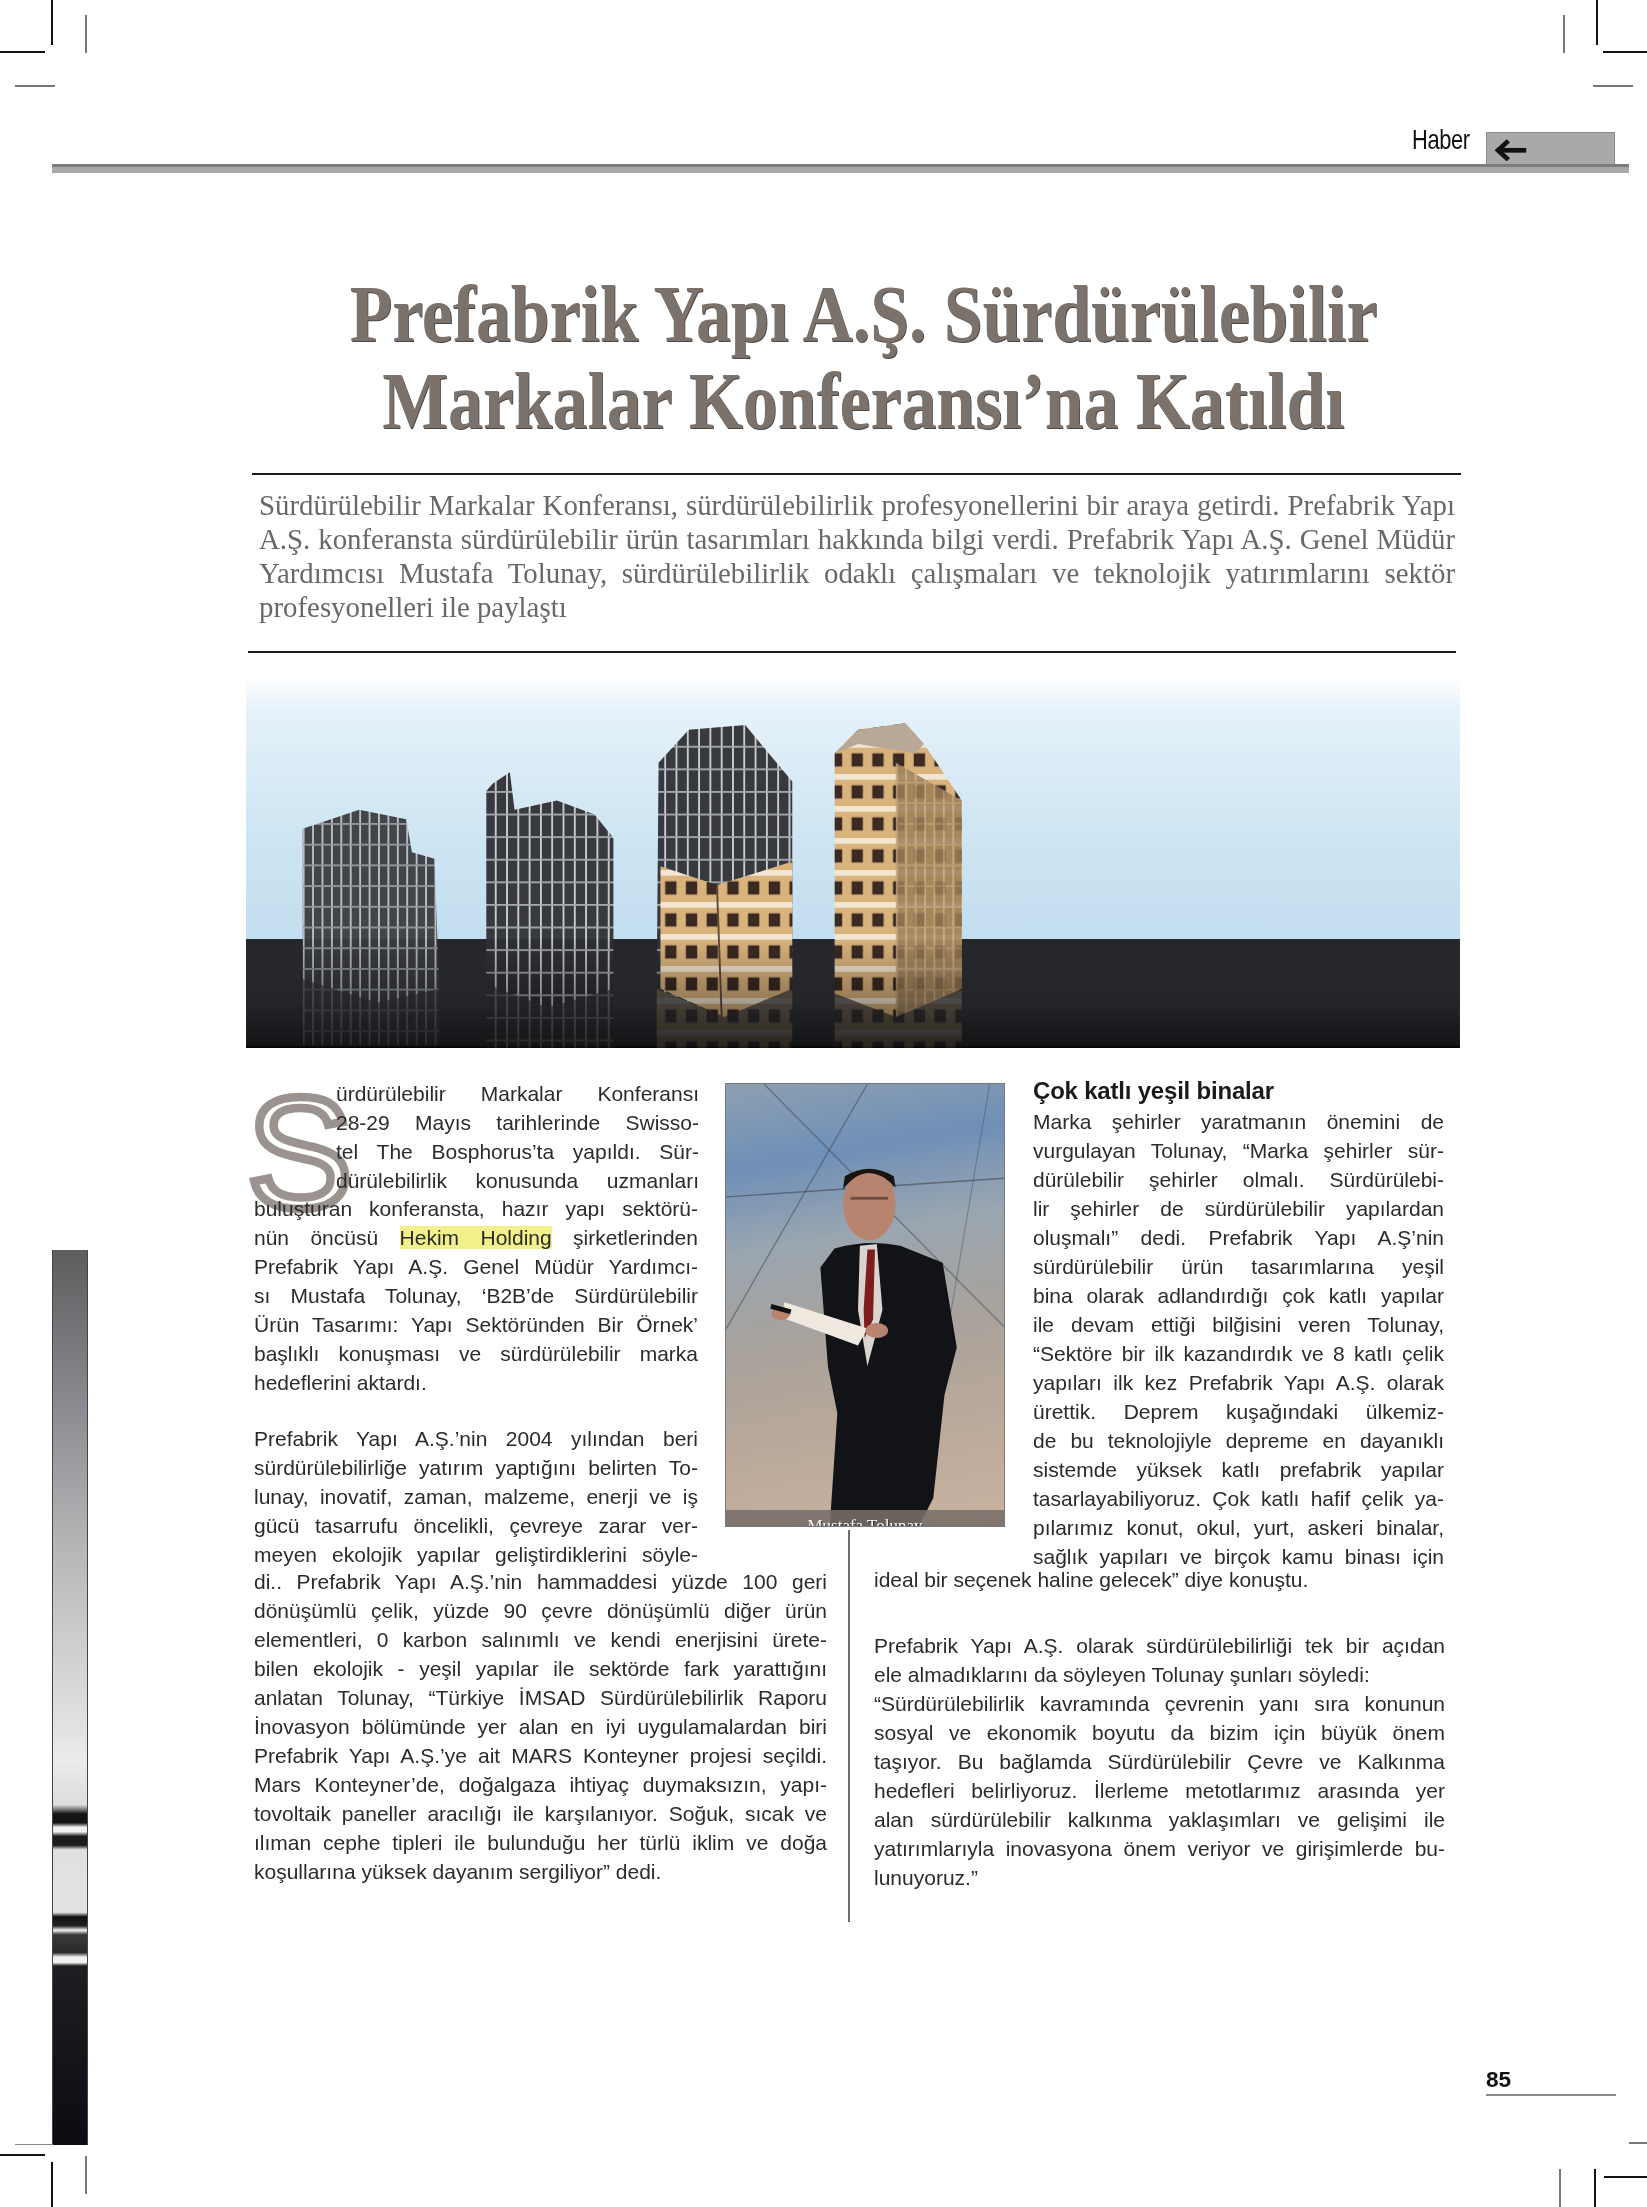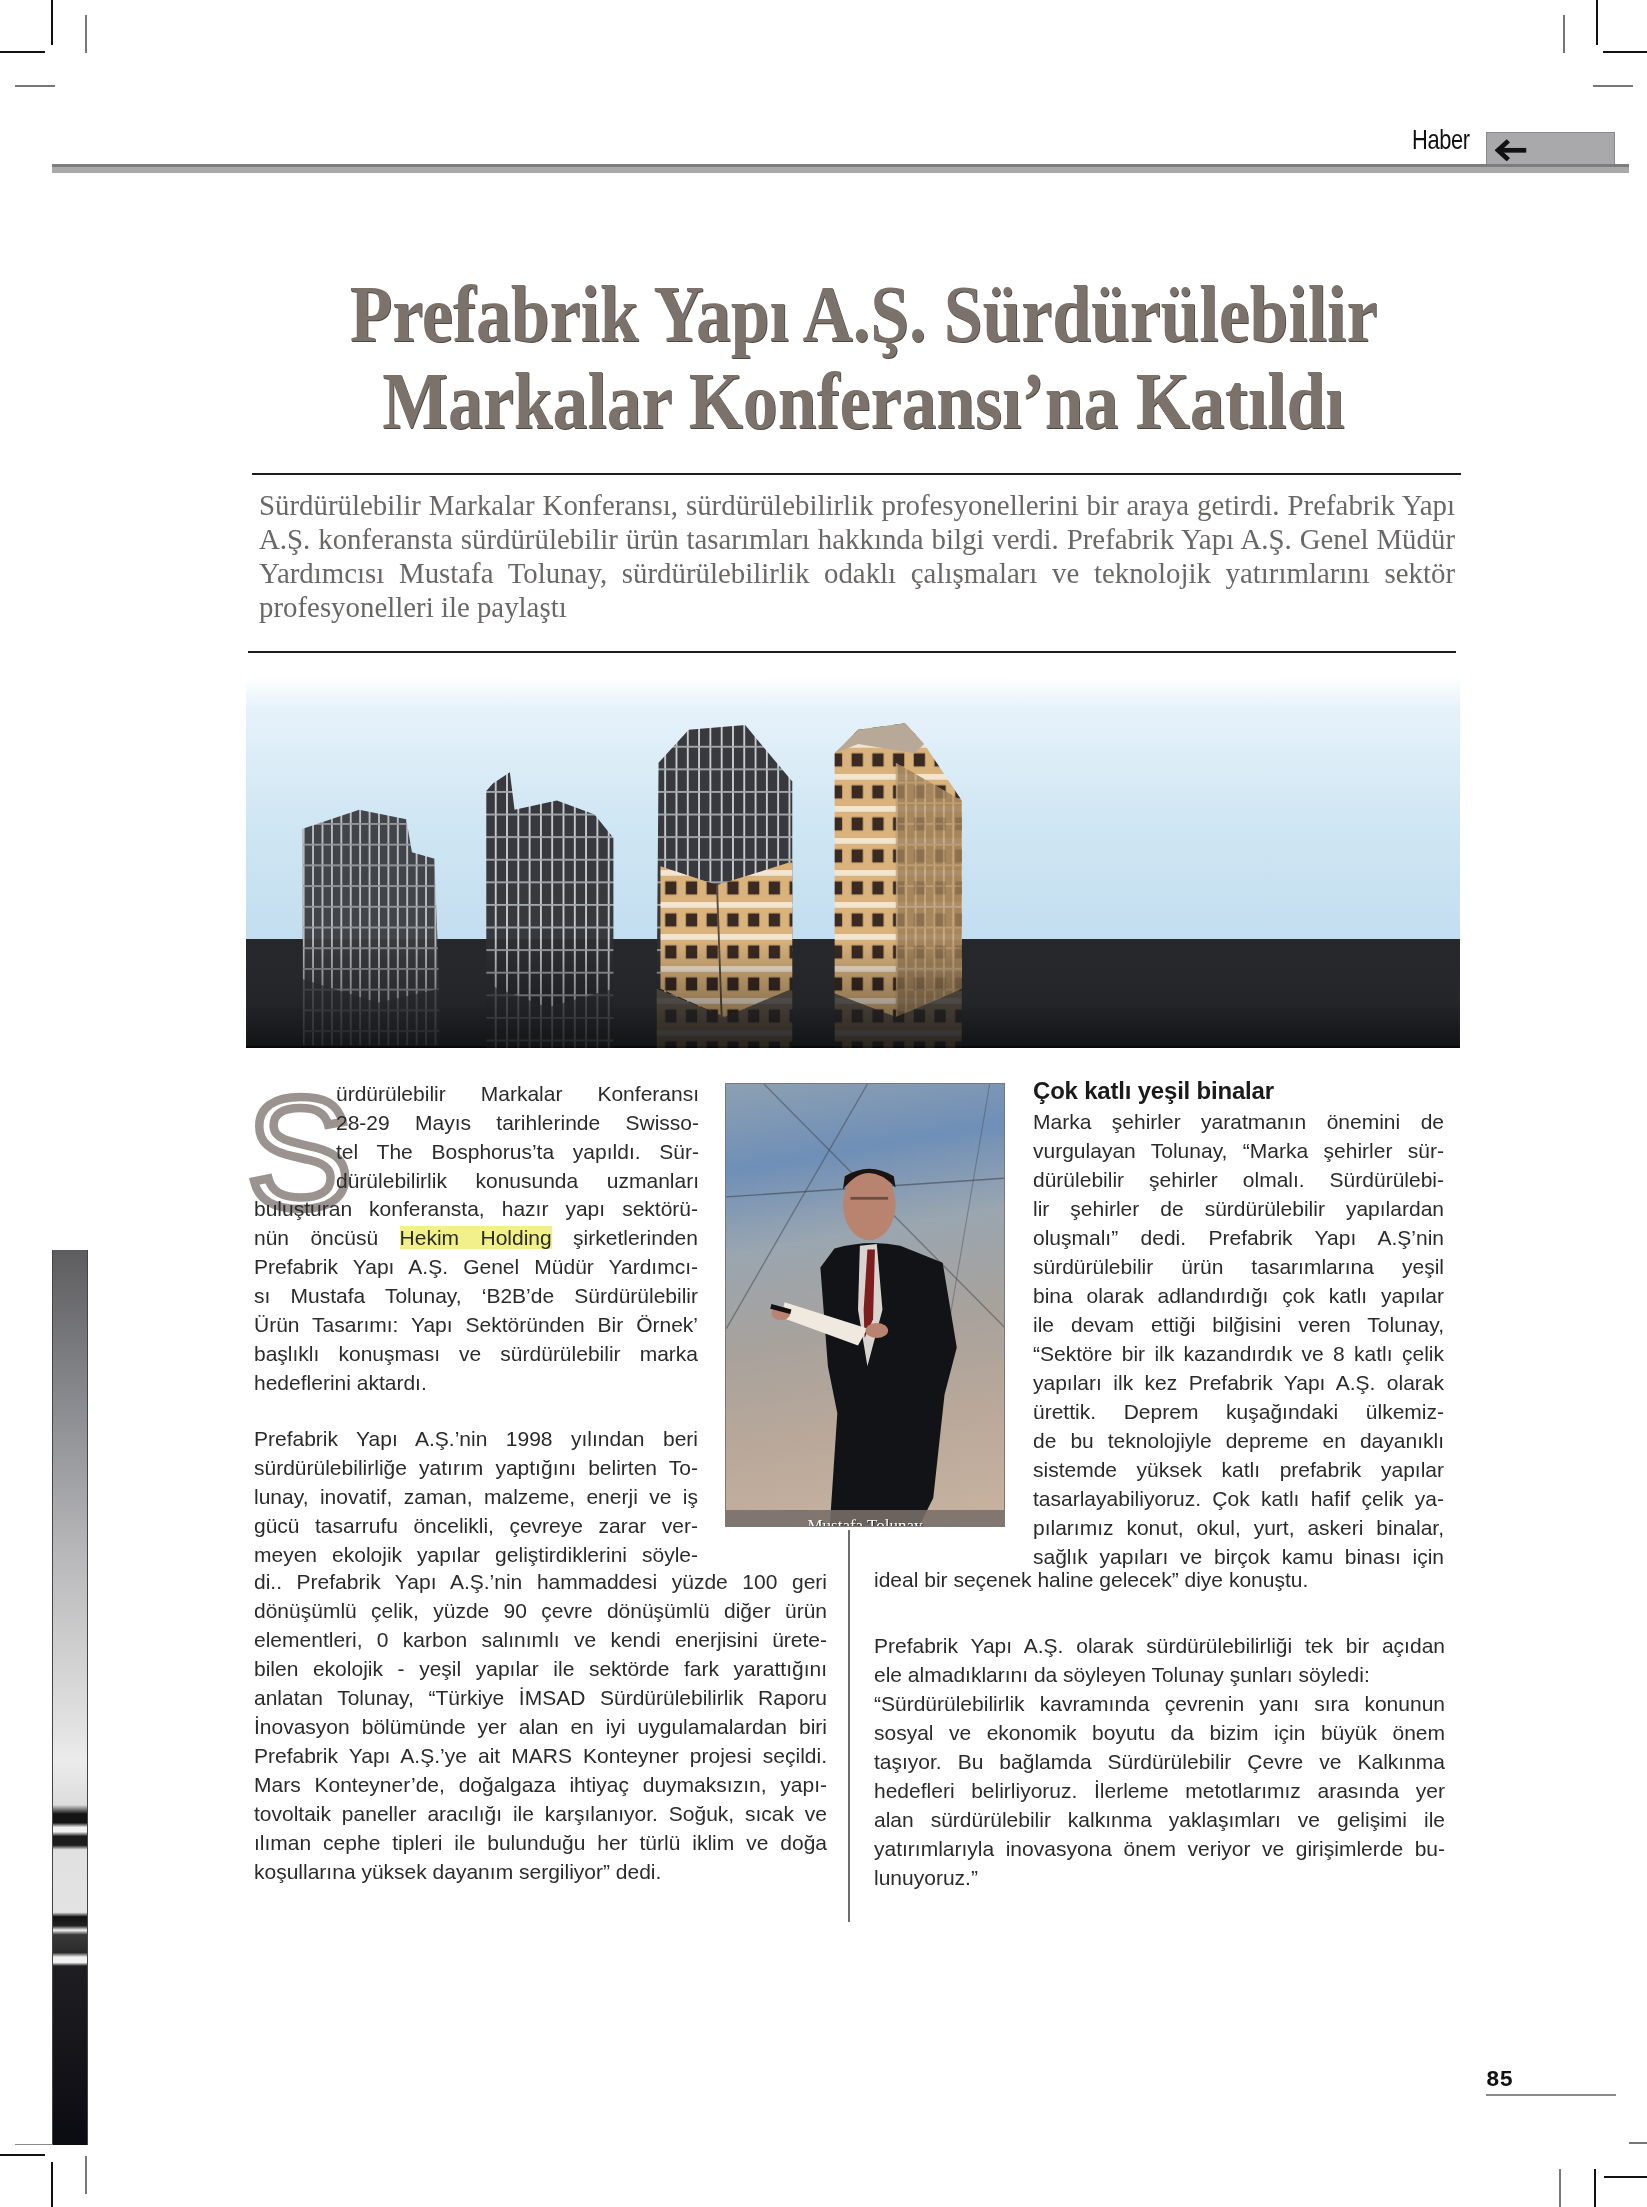--- a/index.html
+++ b/index.html
@@ -65,21 +65,21 @@
 
   .col-divider { position: absolute; left: 848px; top: 1530px; width: 1.9px; height: 392px; background: #6d6d6d; }
 
   .side-strip { position: absolute; left: 52px; top: 1250px; width: 36px; height: 895px;
     background: linear-gradient(#5d5d5f 0%, #8c8d92 18%, #b8b8ba 34%, #e3e3e3 54%, #ececec 57%, #dcdcdc 62%,
       #141414 63%, #141414 64%, #f1f1f1 64.5%, #f1f1f1 65%, #1c1c1c 65.5%, #1c1c1c 66.5%, #e0e0e0 67%, #e3e3e3 74%,
       #111 74.5%, #222 75.5%, #f4f4f4 76%, #3a3a3a 76.5%, #2a2a2a 78.5%, #f1f1f1 79%, #f1f1f1 79.6%, #1e1e22 80%, #0b0b12 100%);
     border-left: 0.9px solid #444; border-right: 0.9px solid #444; }
   .strip-baseline { position: absolute; left: 15px; top: 2144px; width: 38px; height: 0.9px; background: #888; }
 
-  .page-number { position: absolute; left: 1486px; top: 2067px; font-family: Liberation Mono, monospace; font-weight: bold;
+  .page-number { position: absolute; left: 1486px; top: 2067px; font-family: Liberation Sans, sans-serif; font-weight: bold;
     font-size: 22.6px; color: #111; }
   .page-rule { position: absolute; left: 1486px; top: 2094px; width: 130px; height: 1.9px; background: #8a8a8a; }
 </style>
 </head>
 <body>
 
 <div class="crop v" style="left:51px;top:0;height:45px"></div>
 <div class="crop h" style="left:0;top:51px;width:45px"></div>
 <div class="crop v light" style="left:85px;top:15px;height:38px"></div>
 <div class="crop h light" style="left:15px;top:85px;width:40px"></div>
@@ -175,21 +175,21 @@
   <span class="line jl">buluşturan konferansta, hazır yapı sektörü-</span>
   <span class="line jl"><span>nün öncüsü </span><span class="hl">Hekim Holding</span><span> şirketlerinden</span></span>
   <span class="line jl">Prefabrik Yapı A.Ş. Genel Müdür Yardımcı-</span>
   <span class="line jl">sı Mustafa Tolunay, ‘B2B’de Sürdürülebilir</span>
   <span class="line jl">Ürün Tasarımı: Yapı Sektöründen Bir Örnek’</span>
   <span class="line jl">başlıklı konuşması ve sürdürülebilir marka</span>
   <span class="line ll">hedeflerini aktardı.</span>
 </div>
 
 <div class="body-text abs" style="left:254px;top:1424px;width:444px">
-  <span class="line jl">Prefabrik Yapı A.Ş.’nin 1998 yılından beri</span>
+  <span class="line jl">Prefabrik Yapı A.Ş.’nin 2004 yılından beri</span>
   <span class="line jl">sürdürülebilirliğe yatırım yaptığını belirten To-</span>
   <span class="line jl">lunay, inovatif, zaman, malzeme, enerji ve iş</span>
   <span class="line jl">gücü tasarrufu öncelikli, çevreye zarar ver-</span>
   <span class="line jl">meyen ekolojik yapılar geliştirdiklerini söyle-</span>
 </div>
 <div class="body-text abs" style="left:254px;top:1567px;width:573px">
   <span class="line jl">di.. Prefabrik Yapı A.Ş.’nin hammaddesi yüzde 100 geri</span>
   <span class="line jl">dönüşümlü çelik, yüzde 90 çevre dönüşümlü diğer ürün</span>
   <span class="line jl">elementleri, 0 karbon salınımlı ve kendi enerjisini ürete-</span>
   <span class="line jl">bilen ekolojik - yeşil yapılar ile sektörde fark yarattığını</span>

